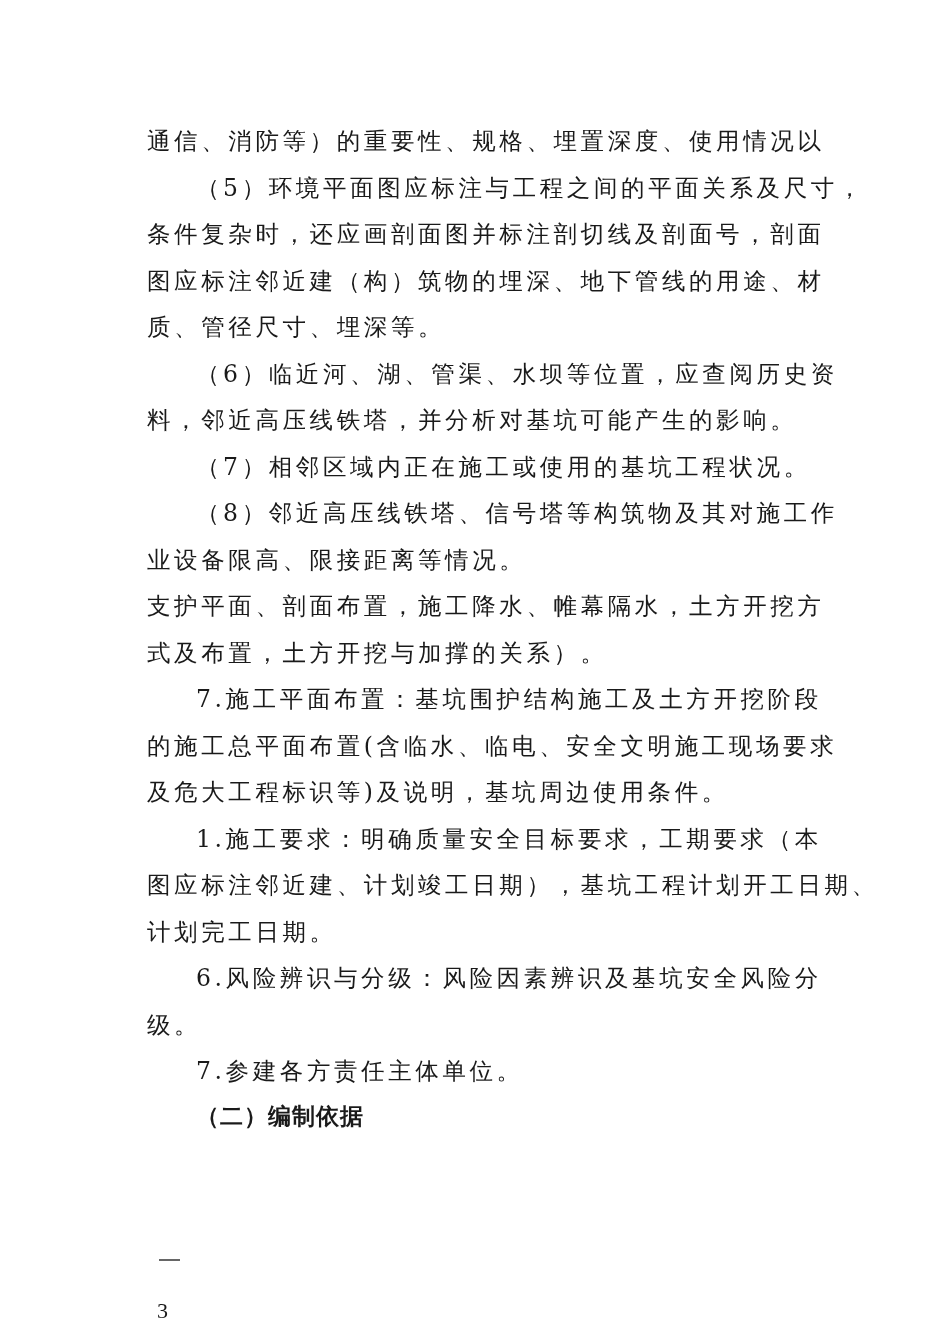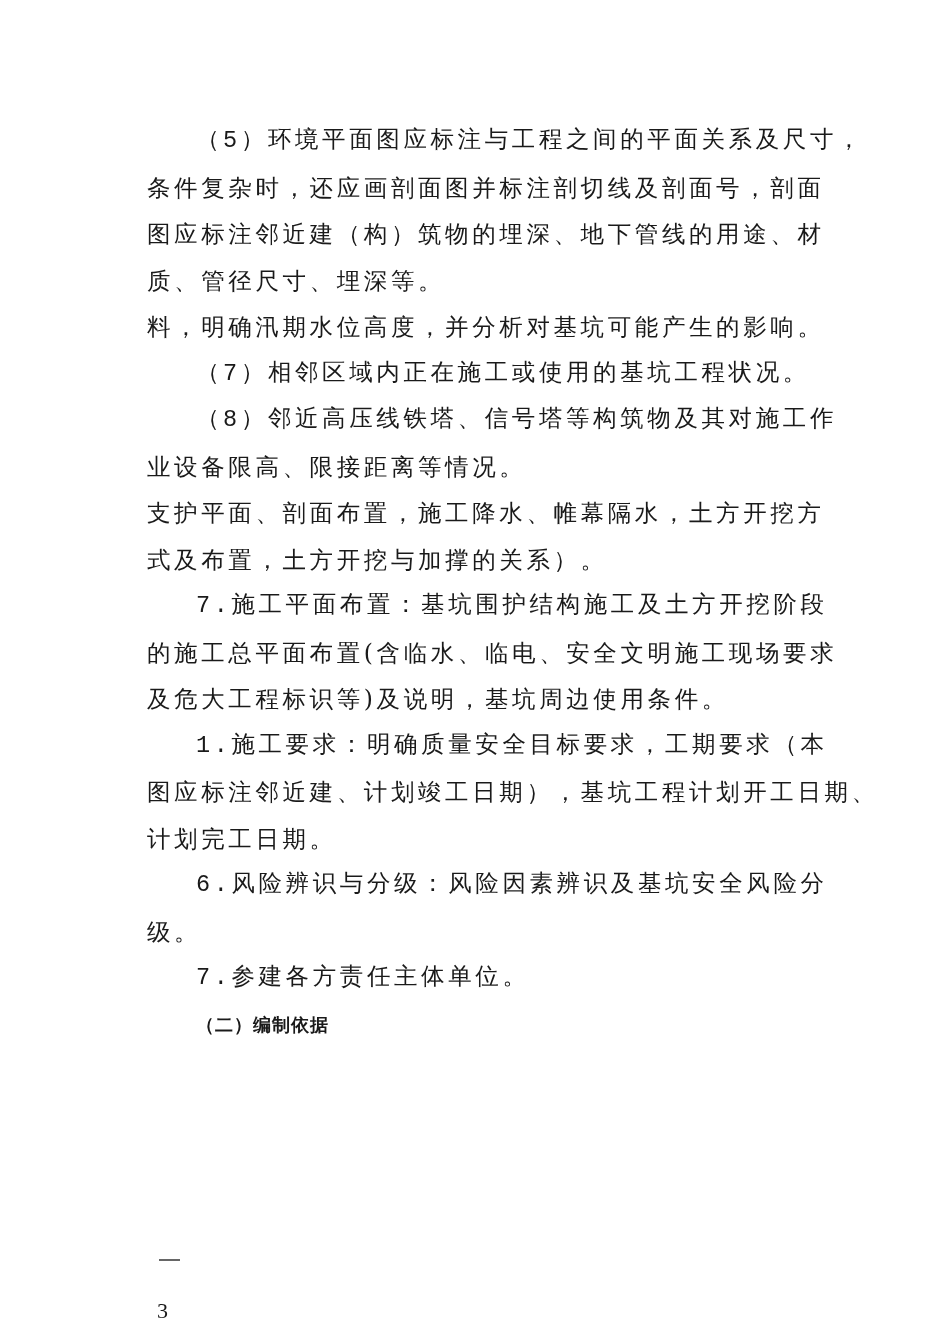--- a/index.html
+++ b/index.html
@@ -1,36 +1,38 @@
 <!DOCTYPE html>
 <html><head>
   <meta charset="utf-8">
   <style>
     html, body { margin: 0; padding: 0; background: #ffffff; }
     body { width: 950px; height: 1344px; position: relative; overflow: hidden;
            font-family: "DejaVu Serif", "Liberation Serif", serif; color: #1a1a1a; }
     .page { position: absolute; left: 147px; top: 118px; width: 660px; }
     .line { height: 46.5px; line-height: 46.5px; font-size: 23.5px; white-space: nowrap;
             letter-spacing: 3.6px; }
-    .indent { padding-left: 49px; font-family: Liberation Mono, monospace; }
-    .heading { font-family: Liberation Sans, sans-serif; font-weight: bold;
-               letter-spacing: 1px; padding-left: 49px; font-size: 18px; }
+    .indent { padding-left: 49px; }
+    .heading { font-family: Liberation Mono, monospace; font-weight: bold;
+               letter-spacing: 1px; padding-left: 49px; font-size: 23px; }
     .footer-dash { position: absolute; left: 159px; top: 1259px; width: 21px; height: 2px; background: #666; }
     .page-number { position: absolute; left: 157px; top: 1298px; font-size: 22px;
                    font-family: "Liberation Serif", serif; color: #1a1a1a; }
   </style>
 </head>
 <body>
 
 <div class="page">
+  <div class="line">通信、消防等）的重要性、规格、埋置深度、使用情况以</div>
   <div class="line indent">（5）环境平面图应标注与工程之间的平面关系及尺寸，</div>
   <div class="line">条件复杂时，还应画剖面图并标注剖切线及剖面号，剖面</div>
   <div class="line">图应标注邻近建（构）筑物的埋深、地下管线的用途、材</div>
   <div class="line">质、管径尺寸、埋深等。</div>
-  <div class="line">料，明确汛期水位高度，并分析对基坑可能产生的影响。</div>
+  <div class="line indent">（6）临近河、湖、管渠、水坝等位置，应查阅历史资</div>
+  <div class="line">料，邻近高压线铁塔，并分析对基坑可能产生的影响。</div>
   <div class="line indent">（7）相邻区域内正在施工或使用的基坑工程状况。</div>
   <div class="line indent">（8）邻近高压线铁塔、信号塔等构筑物及其对施工作</div>
   <div class="line">业设备限高、限接距离等情况。</div>
   <div class="line">支护平面、剖面布置，施工降水、帷幕隔水，土方开挖方</div>
   <div class="line">式及布置，土方开挖与加撑的关系）。</div>
   <div class="line indent">7.施工平面布置：基坑围护结构施工及土方开挖阶段</div>
   <div class="line">的施工总平面布置(含临水、临电、安全文明施工现场要求</div>
   <div class="line">及危大工程标识等)及说明，基坑周边使用条件。</div>
   <div class="line indent">1.施工要求：明确质量安全目标要求，工期要求（本</div>
   <div class="line">图应标注邻近建、计划竣工日期），基坑工程计划开工日期、</div>

